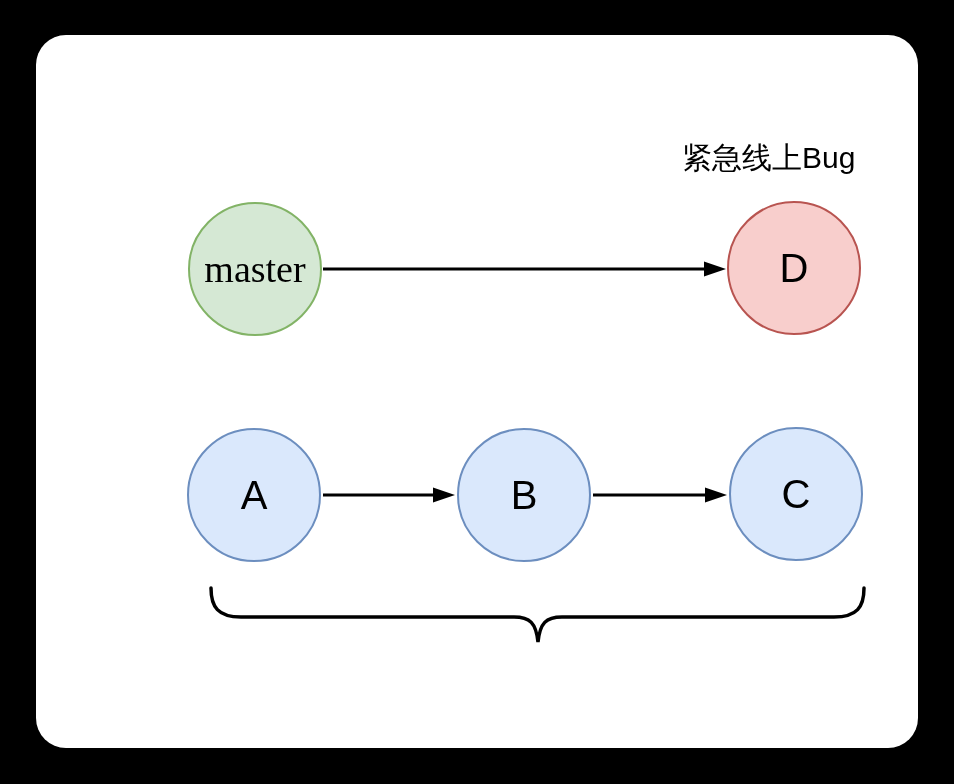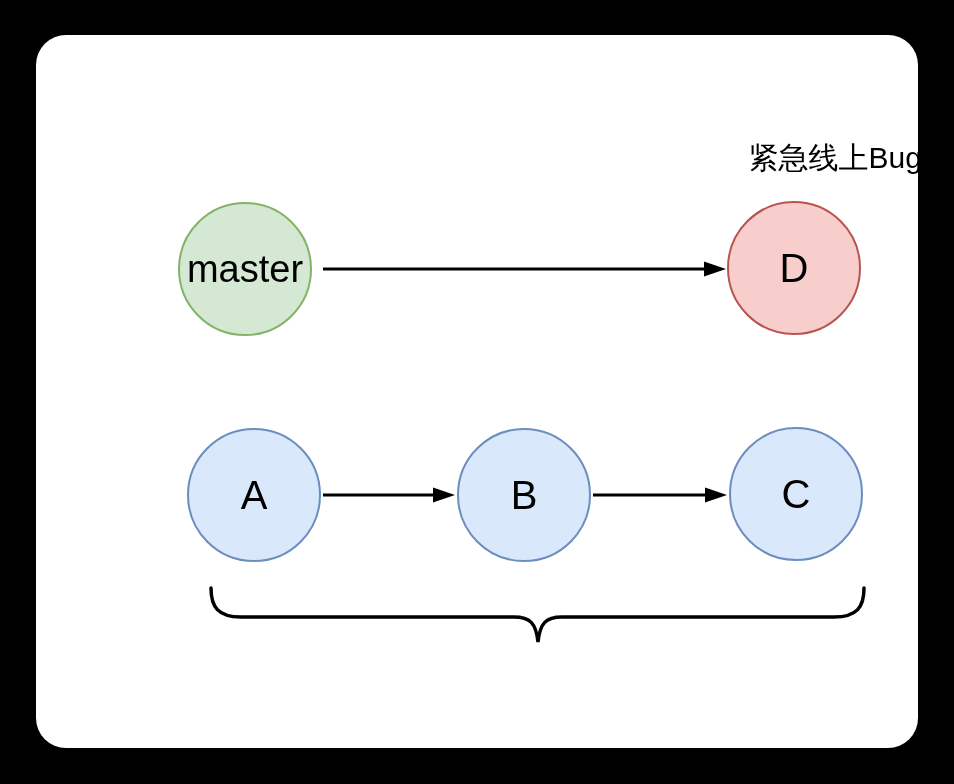--- a/index.html
+++ b/index.html
@@ -28,30 +28,30 @@
     width: 134px; height: 134px;
     border-radius: 50%;
     border: 2px solid #000;
     display: flex;
     align-items: center;
     justify-content: center;
     font-size: 40px;
     color: #000000;
     line-height: 1;
   }
-  .node-master { left: 142px; top: 167px; }
+  .node-master { left: 152px; top: 167px; font-family: Liberation Serif, serif; }
   .node-d      { left: 691px; top: 166px; }
   .node-a      { left: 151px; top: 393px; }
   .node-b      { left: 421px; top: 393px; }
   .node-c      { left: 693px; top: 392px; }
   .node-master .node-label { font-size: 38px; }
   .diagram-label {
     position: absolute;
     width: 240px;
-    text-align: right;
+    text-align: left;
     font-size: 30px;
     color: #000000;
     white-space: nowrap;
   }
   .label-hotfix { left: 646px; top: 103px; }
   .label-normal { left: 385px; top: 645px; }
 </style>
 </head>
 <body>
 

